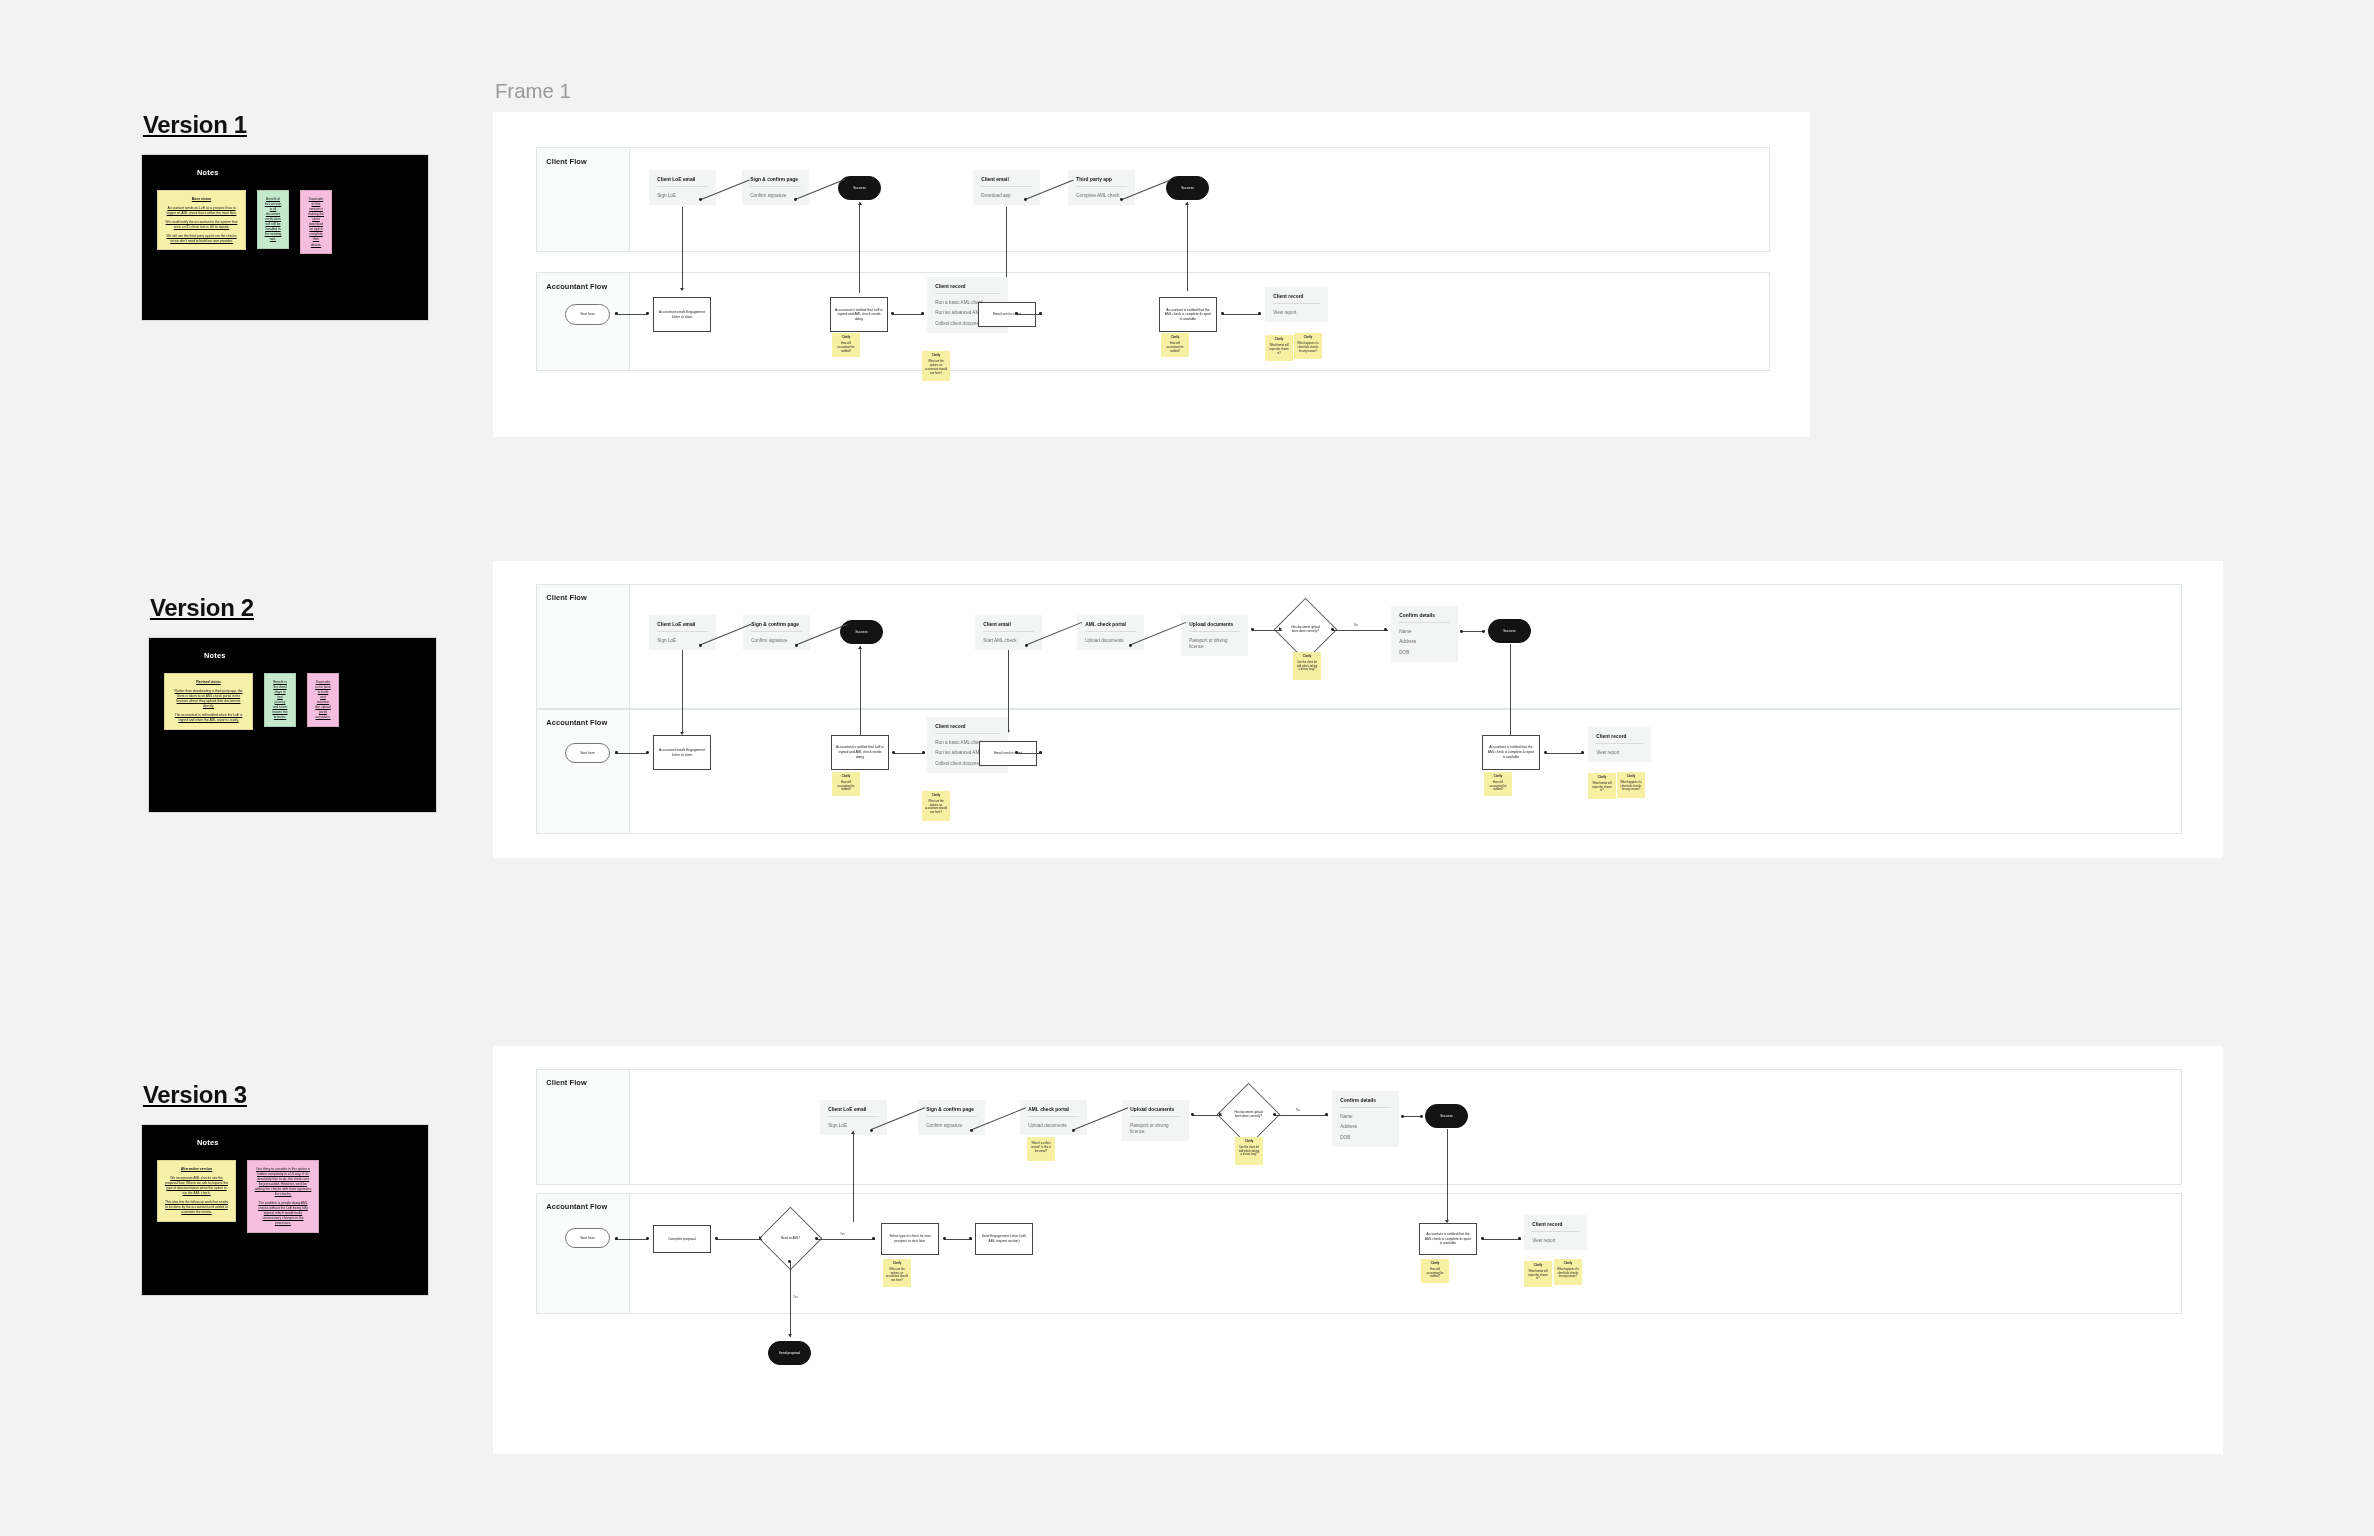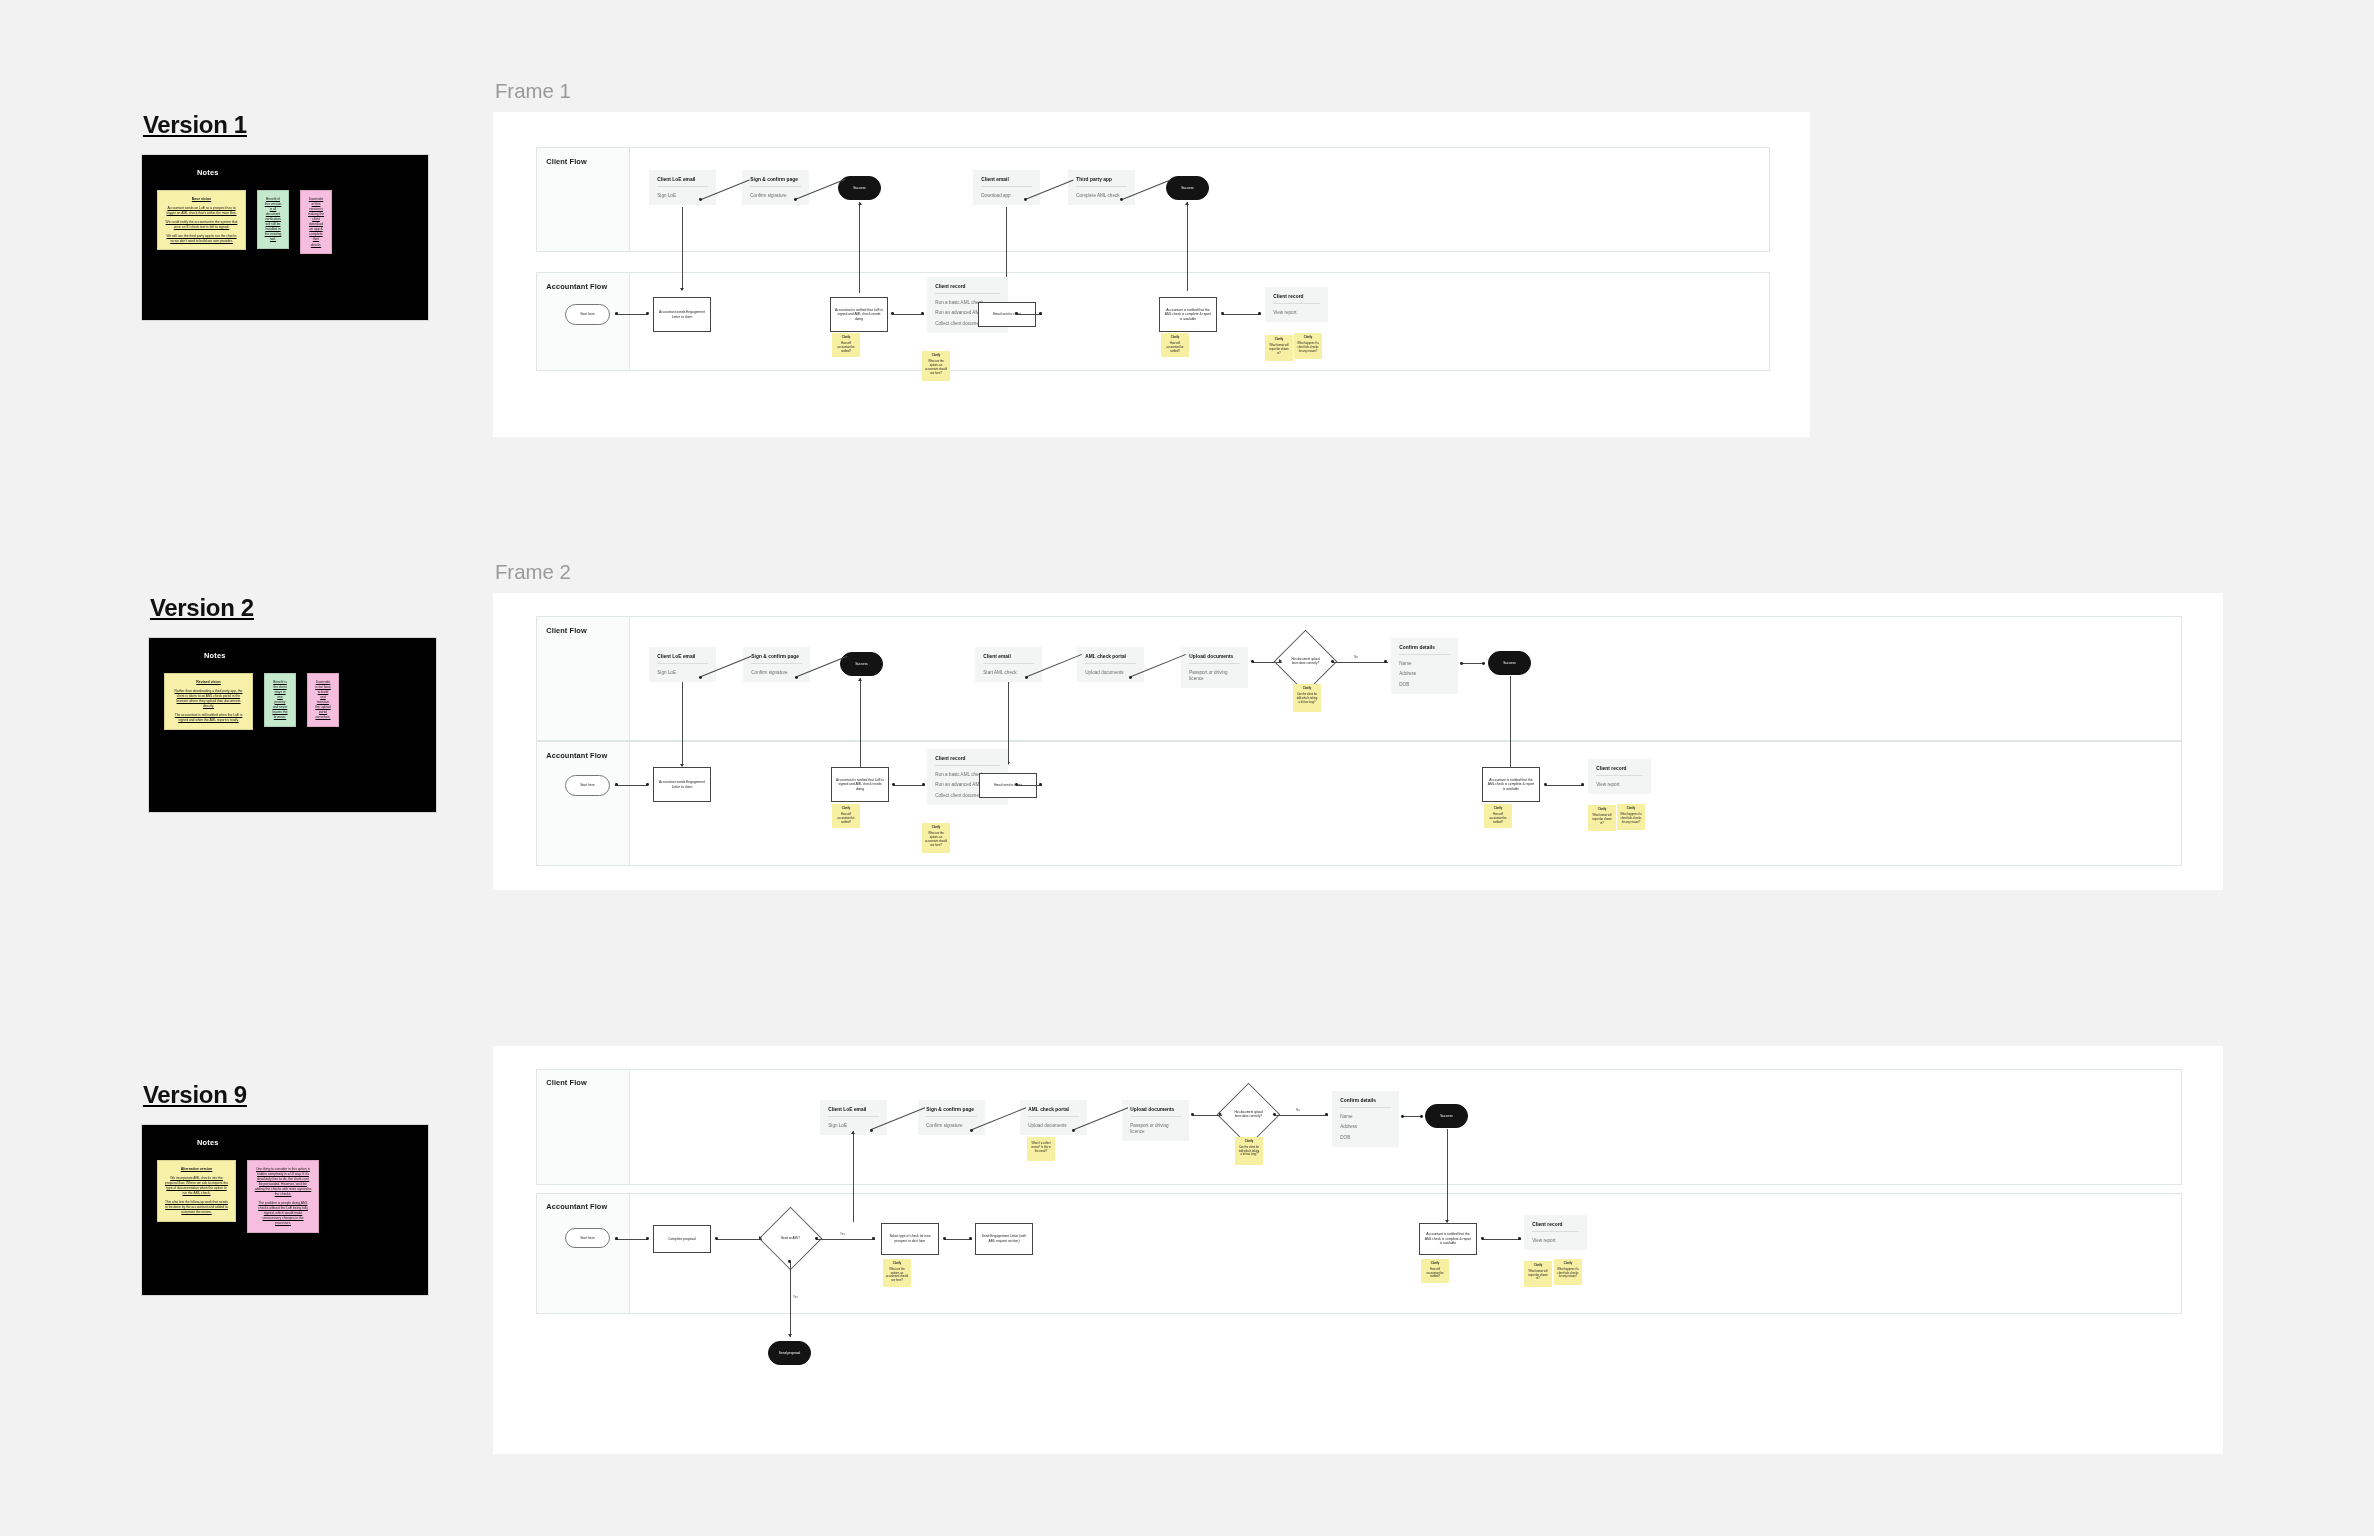--- a/index.html
+++ b/index.html
@@ -161,21 +161,21 @@
         <p>Benefit is the client stays in one journey and never leaves the browser.</p>
       </div>
       <div class="sticky st-pink" style="width:32px;">
         <p>Downside is we have to build and maintain the upload portal ourselves.</p>
       </div>
     </div>
   </div>
 </div>
 
 <div class="version-block" style="left:141px; top:1081px;">
-  <div class="version-title">Version 9</div>
+  <div class="version-title">Version 3</div>
   <div class="notes-panel" style="width:288px; height:172px;">
     <div class="notes-label">Notes</div>
     <div class="notes-row">
       <div class="sticky st-yellow" style="width:79px;">
         <span class="st-title">Alternative version</span>
         <p>We incorporate AML checks into the proposal flow. Where we ask to request the type of documentation when the option to run the AML check.</p>
         <p>This also lets the follow-up work that needs to be done by the accountant and added to automate the review.</p>
       </div>
       <div class="sticky st-pink" style="width:72px;">
         <p>One thing to consider in this option is hidden complexity in a UI way. If it's absolutely free to do, the client can't be persuaded. However, we'd be adding the checks with more agreed to the checks.</p>
@@ -302,21 +302,20 @@
       <span>What format will report be shown in?</span>
     </div>
     <div class="note" style="left:801px; top:221px; width:28px; height:26px;">
       <span class="n-title">Clarify</span>
       <span>What happens if a client fails checks for any reason?</span>
     </div>
   </div>
 </div>
 
 <div class="frame-wrap" style="left:493px; top:561px;">
-  <div class="frame-label">Frame 2</div>
   <div class="frame-canvas" style="width:1730px; height:297px;">
 
     <div class="lane" style="left:43px; top:23px; width:1646px; height:125px;">
       <div class="lane-head"></div>
       <div class="lane-title">Client Flow</div>
     </div>
     <div class="lane" style="left:43px; top:148px; width:1646px; height:125px;">
       <div class="lane-head"></div>
       <div class="lane-title">Accountant Flow</div>
     </div>

